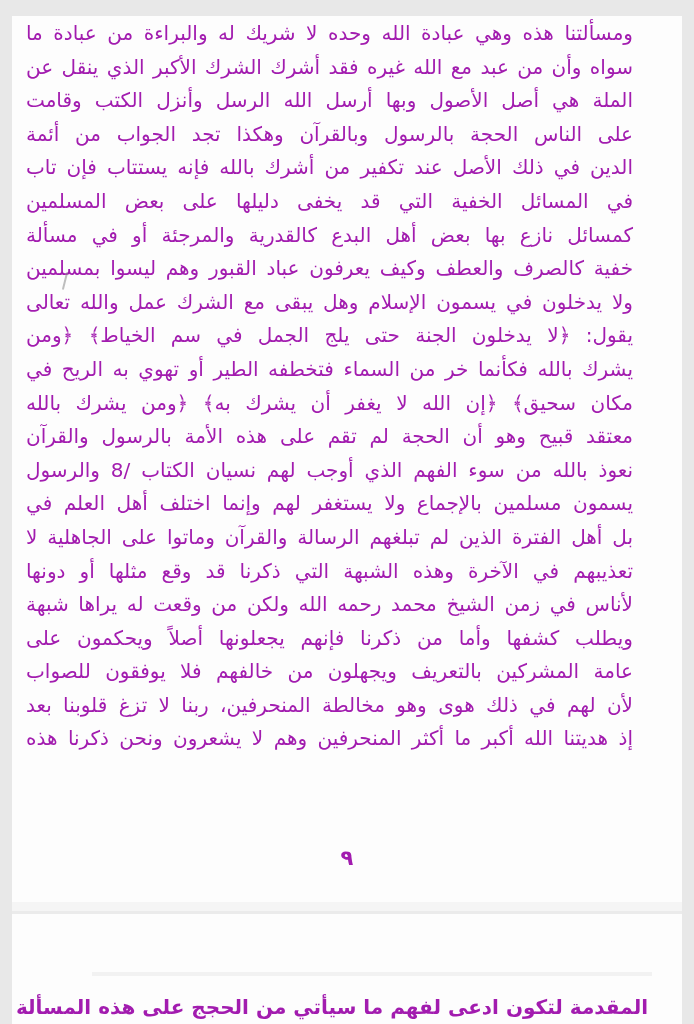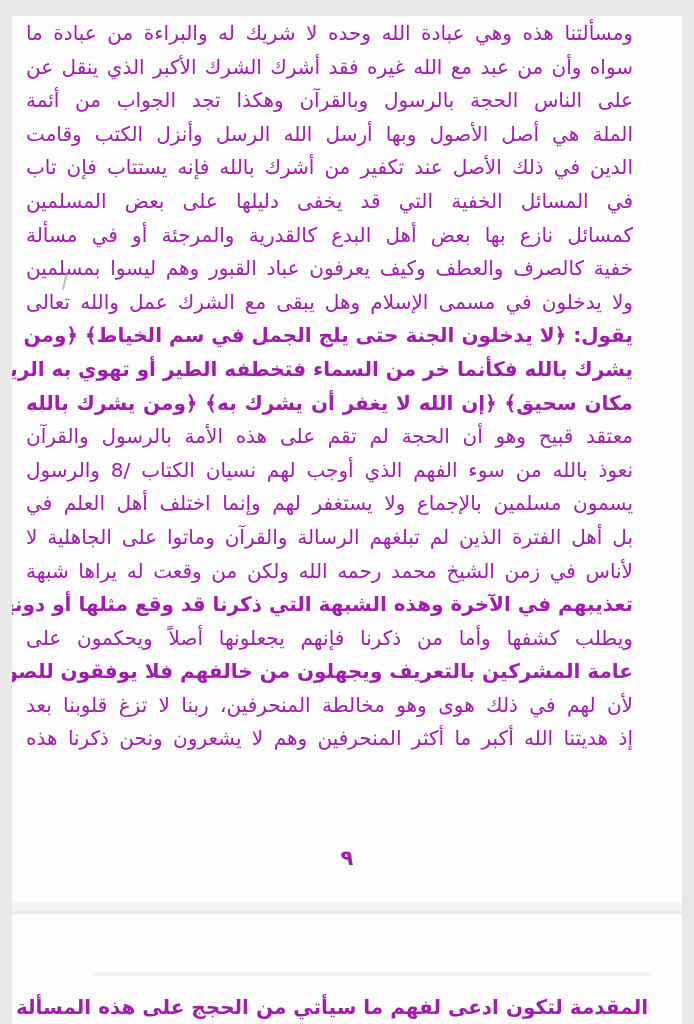--- a/index.html
+++ b/index.html
@@ -21,21 +21,21 @@
   }
   .text-line{
     height:33.6px;
     line-height:33.6px;
     font-size:20px;
     text-align:justify;
     text-align-last:justify;
     white-space:nowrap;
     overflow:visible;
   }
-  .bold{font-weight:bold;}
+  .bold{font-weight:normal;}
   
   .page-number{
     position:absolute;
     top:830px;left:0;width:100%;
     text-align:center;
     font-size:21px;
     font-weight:bold;
   }
   
   .footer-line{
@@ -77,36 +77,36 @@
   }
 </style>
 </head>
 <body>
 
 <div class="page">
 
   <div class="main-text">
       <div class="text-line">ومسألتنا هذه وهي عبادة الله وحده لا شريك له والبراءة من عبادة ما</div>
       <div class="text-line">سواه وأن من عبد مع الله غيره فقد أشرك الشرك الأكبر الذي ينقل عن</div>
+      <div class="text-line">الملة هي أصل الأصول وبها أرسل الله الرسل وأنزل الكتب وقامت</div>
       <div class="text-line">على الناس الحجة بالرسول وبالقرآن وهكذا تجد الجواب من أئمة</div>
-      <div class="text-line">الملة هي أصل الأصول وبها أرسل الله الرسل وأنزل الكتب وقامت</div>
       <div class="text-line">الدين في ذلك الأصل عند تكفير من أشرك بالله فإنه يستتاب فإن تاب</div>
       <div class="text-line">في المسائل الخفية التي قد يخفى دليلها على بعض المسلمين</div>
       <div class="text-line">كمسائل نازع بها بعض أهل البدع كالقدرية والمرجئة أو في مسألة</div>
       <div class="text-line">خفية كالصرف والعطف وكيف يعرفون عباد القبور وهم ليسوا بمسلمين</div>
-      <div class="text-line">ولا يدخلون في مسمى الإسلام وهل يبقى مع الشرك عمل والله تعالى</div>
+      <div class="text-line">ولا يدخلون في يسمون الإسلام وهل يبقى مع الشرك عمل والله تعالى</div>
       <div class="text-line bold">يقول: ﴿لا يدخلون الجنة حتى يلج الجمل في سم الخياط﴾ ﴿ومن</div>
       <div class="text-line bold">يشرك بالله فكأنما خر من السماء فتخطفه الطير أو تهوي به الريح في</div>
       <div class="text-line bold">مكان سحيق﴾ ﴿إن الله لا يغفر أن يشرك به﴾ ﴿ومن يشرك بالله</div>
       <div class="text-line">معتقد قبيح وهو أن الحجة لم تقم على هذه الأمة بالرسول والقرآن</div>
       <div class="text-line">نعوذ بالله من سوء الفهم الذي أوجب لهم نسيان الكتاب /8 والرسول</div>
       <div class="text-line">يسمون مسلمين بالإجماع ولا يستغفر لهم وإنما اختلف أهل العلم في</div>
       <div class="text-line">بل أهل الفترة الذين لم تبلغهم الرسالة والقرآن وماتوا على الجاهلية لا</div>
+      <div class="text-line bold">تعذيبهم في الآخرة وهذه الشبهة التي ذكرنا قد وقع مثلها أو دونها</div>
       <div class="text-line">لأناس في زمن الشيخ محمد رحمه الله ولكن من وقعت له يراها شبهة</div>
-      <div class="text-line bold">تعذيبهم في الآخرة وهذه الشبهة التي ذكرنا قد وقع مثلها أو دونها</div>
       <div class="text-line">ويطلب كشفها وأما من ذكرنا فإنهم يجعلونها أصلاً ويحكمون على</div>
       <div class="text-line bold">عامة المشركين بالتعريف ويجهلون من خالفهم فلا يوفقون للصواب</div>
       <div class="text-line">لأن لهم في ذلك هوى وهو مخالطة المنحرفين، ربنا لا تزغ قلوبنا بعد</div>
       <div class="text-line">إذ هديتنا الله أكبر ما أكثر المنحرفين وهم لا يشعرون ونحن ذكرنا هذه</div>
     </div>
 
   <div class="page-number">٩</div>
 
   <div class="band-shadow"></div>
   <div class="band-edge"></div>

